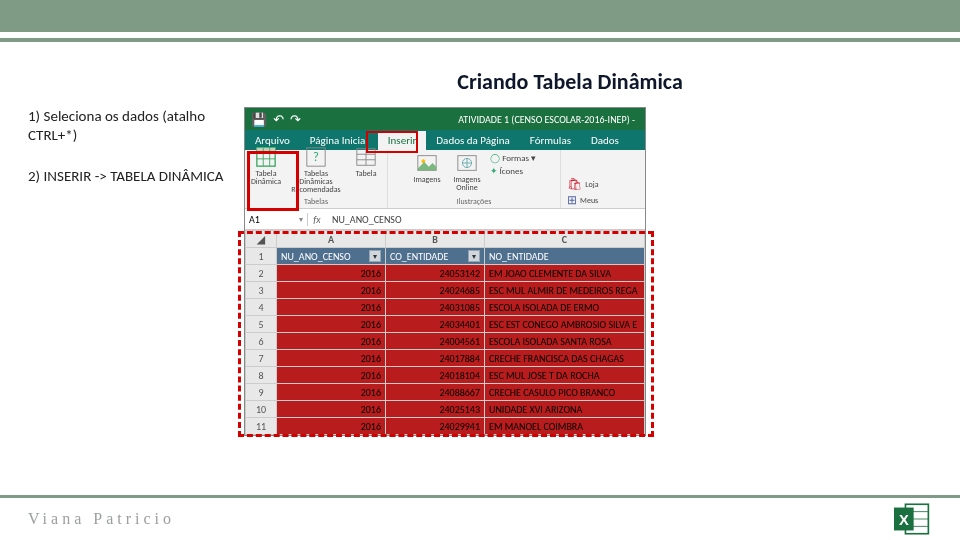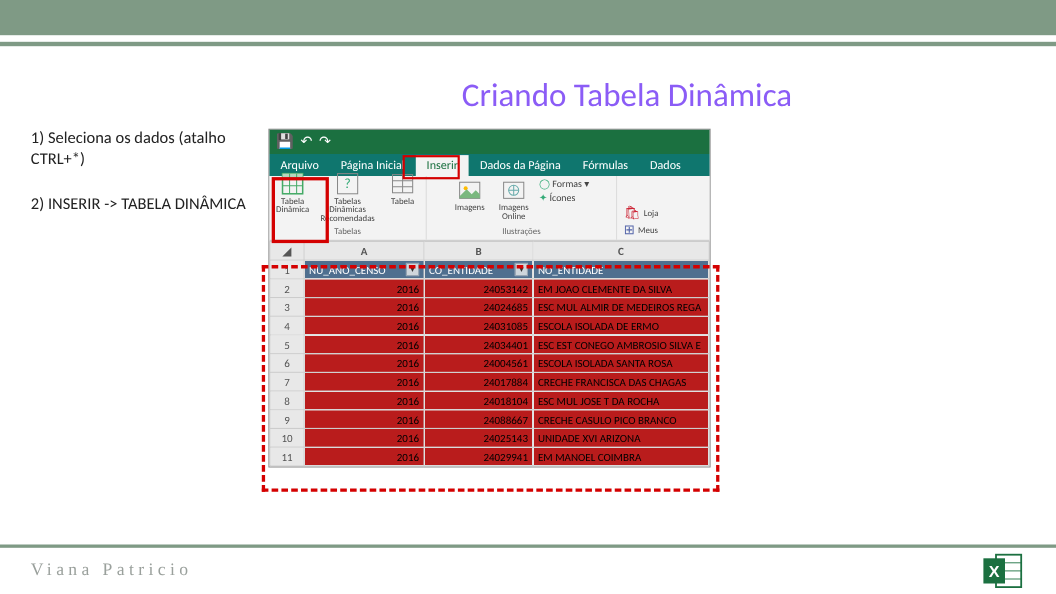--- a/index.html
+++ b/index.html
@@ -1,18 +1,18 @@
 <!DOCTYPE html>
 <html><head>
 <meta charset="utf-8">
 <style>
   html,body{margin:0;padding:0;width:960px;height:540px;font-family:Calibri,Arial,sans-serif;background:#fff;overflow:hidden}
   .top-bar{height:32px;background:#7f9a85}
   .thin-bar{height:4px;background:#7f9a85;margin-top:6px}
-  .title{font-size:30px;font-weight:400;color:#8b5cf6;text-align:center;padding:26px 0 12px 0;margin-left:180px}
+  .title{font-size:22px;font-weight:700;color:#0f172a;text-align:center;padding:26px 0 12px 0;margin-left:180px}
   .body-row{display:flex;padding:0 28px}
   .instr{width:210px;font-size:15px;color:#222;line-height:1.25}
   .instr p{margin:0 0 22px 0}
   .shot{position:relative;width:405px;margin-left:6px}
   .excel-win{border:1px solid #888;background:#fff;width:400px}
   .titlebar{background:#1b7040;height:22px;display:flex;align-items:center;padding:0 6px;color:#fff;font-size:11px}
   .titlebar .qat{display:flex;gap:6px;align-items:center}
   .titlebar .qat span{font-size:13px}
   .titlebar .doc{margin-left:auto;margin-right:4px;font-size:10px}
   .ribbon-tabs{background:#0f766e;height:20px;display:flex;align-items:flex-end;font-size:11px;color:#fff}
@@ -64,20 +64,21 @@
 
   <div class="shot">
     <div class="excel-win">
 
       <div class="titlebar">
         <div class="qat">
           <span>💾</span>
           <span>↶</span>
           <span>↷</span>
         </div>
+        <div class="doc">ATIVIDADE 1 (CENSO ESCOLAR-2016-INEP) -</div>
       </div>
 
       <div class="ribbon-tabs">
         <div>Arquivo</div>
         <div>Página Inicial</div>
         <div class="active">Inserir</div>
         <div>Dados da Página</div>
         <div>Fórmulas</div>
         <div>Dados</div>
       </div>
@@ -144,20 +145,28 @@
             <span style="color:#c23;font-size:12px">🛍</span>
             <span>Loja</span>
           </div>
           <div class="ico" style="flex-direction:row;gap:3px;align-items:center;margin-top:4px">
             <span style="color:#56a;font-size:12px">⊞</span>
             <span>Meus</span>
           </div>
         </div>
       </div>
 
+      <div class="namebox-row">
+        <div class="namebox">
+          <span>A1</span>
+          <span style="font-size:8px;color:#888">▾</span>
+        </div>
+        <div class="fx">fx</div>
+        <div class="formula">NU_ANO_CENSO</div>
+      </div>
 
       <div class="sheet">
         <table>
           <tbody>
               <tr>
             <th class="rowhdr" style="width:22px">◢</th>
             <th class="colhdr" style="width:100px">A</th>
             <th class="colhdr" style="width:90px">B</th>
             <th class="colhdr">C</th>
           </tr>

